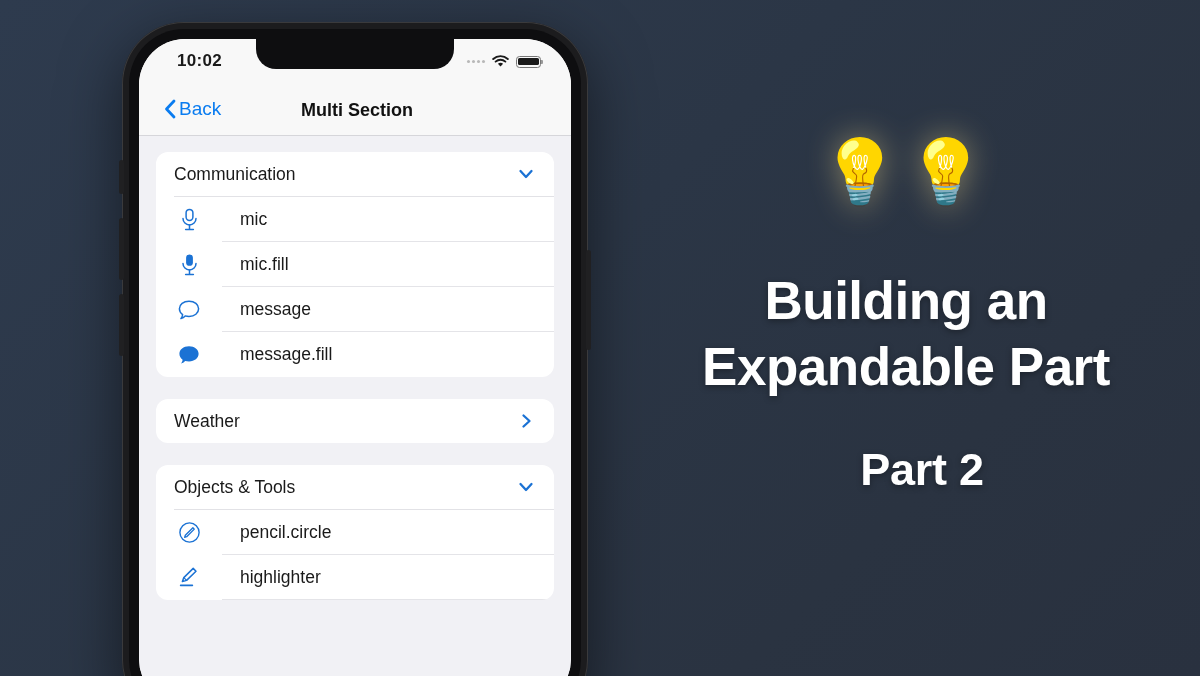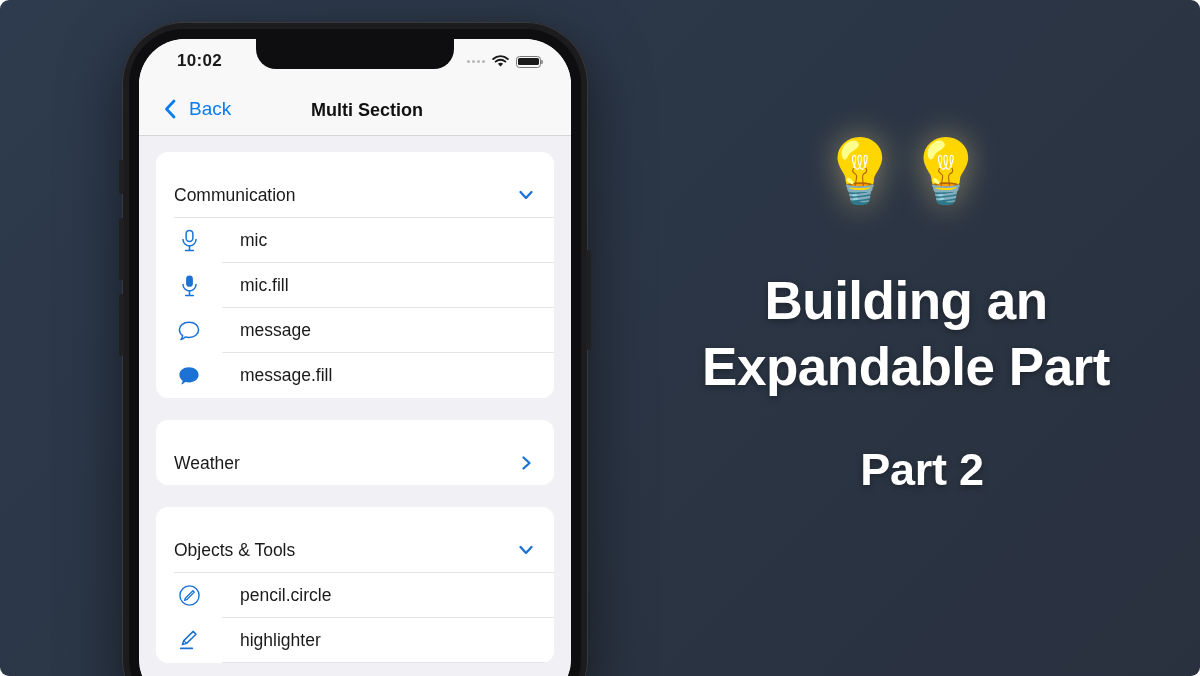--- a/index.html
+++ b/index.html
@@ -13,21 +13,20 @@
     font-family: "Liberation Sans", sans-serif;
   }
 
   
   #stage {
     position: relative;
     width: 1200px;
     height: 676px;
     background: linear-gradient(135deg, #2e3b4e 0%, #2b3646 45%, #2a3341 75%, #29313f 100%);
     overflow: hidden;
-    border-radius: 9px;
   }
 
   
   #promo {
     position: absolute;
     left: 612px;
     top: 0;
     width: 588px;
     height: 676px;
   }
@@ -200,28 +199,28 @@
     height: 48px;
     background: #f8f8f8;
     border-bottom: 1px solid #d6d6da;
   }
   #nav-back {
     position: absolute;
     left: 25px;
     top: 11px;
     display: flex;
     align-items: center;
-    gap: 13px;
+    gap: 3px;
     color: #0a7cf0;
     font-size: 19px;
     cursor: pointer;
   }
   #nav-title {
     position: absolute;
-    left: 12px;
+    left: 2px;
     top: 13px;
     width: 100%;
     text-align: center;
     font-size: 18px;
     font-weight: bold;
     color: #111;
   }
 
   
   #list-body {
@@ -237,21 +236,20 @@
     border-radius: 12px;
     overflow: hidden;
   }
   .sec-header {
     position: relative;
     height: 44px;
     display: flex;
     align-items: center;
     padding: 0 18px;
     cursor: pointer;
-    margin-top: 21px;
   }
   .sec-title {
     font-size: 17.5px;
     color: #1a1a1a;
     flex: 1;
   }
   .chev {
     width: 20px;
     height: 20px;
     flex: 0 0 auto;

